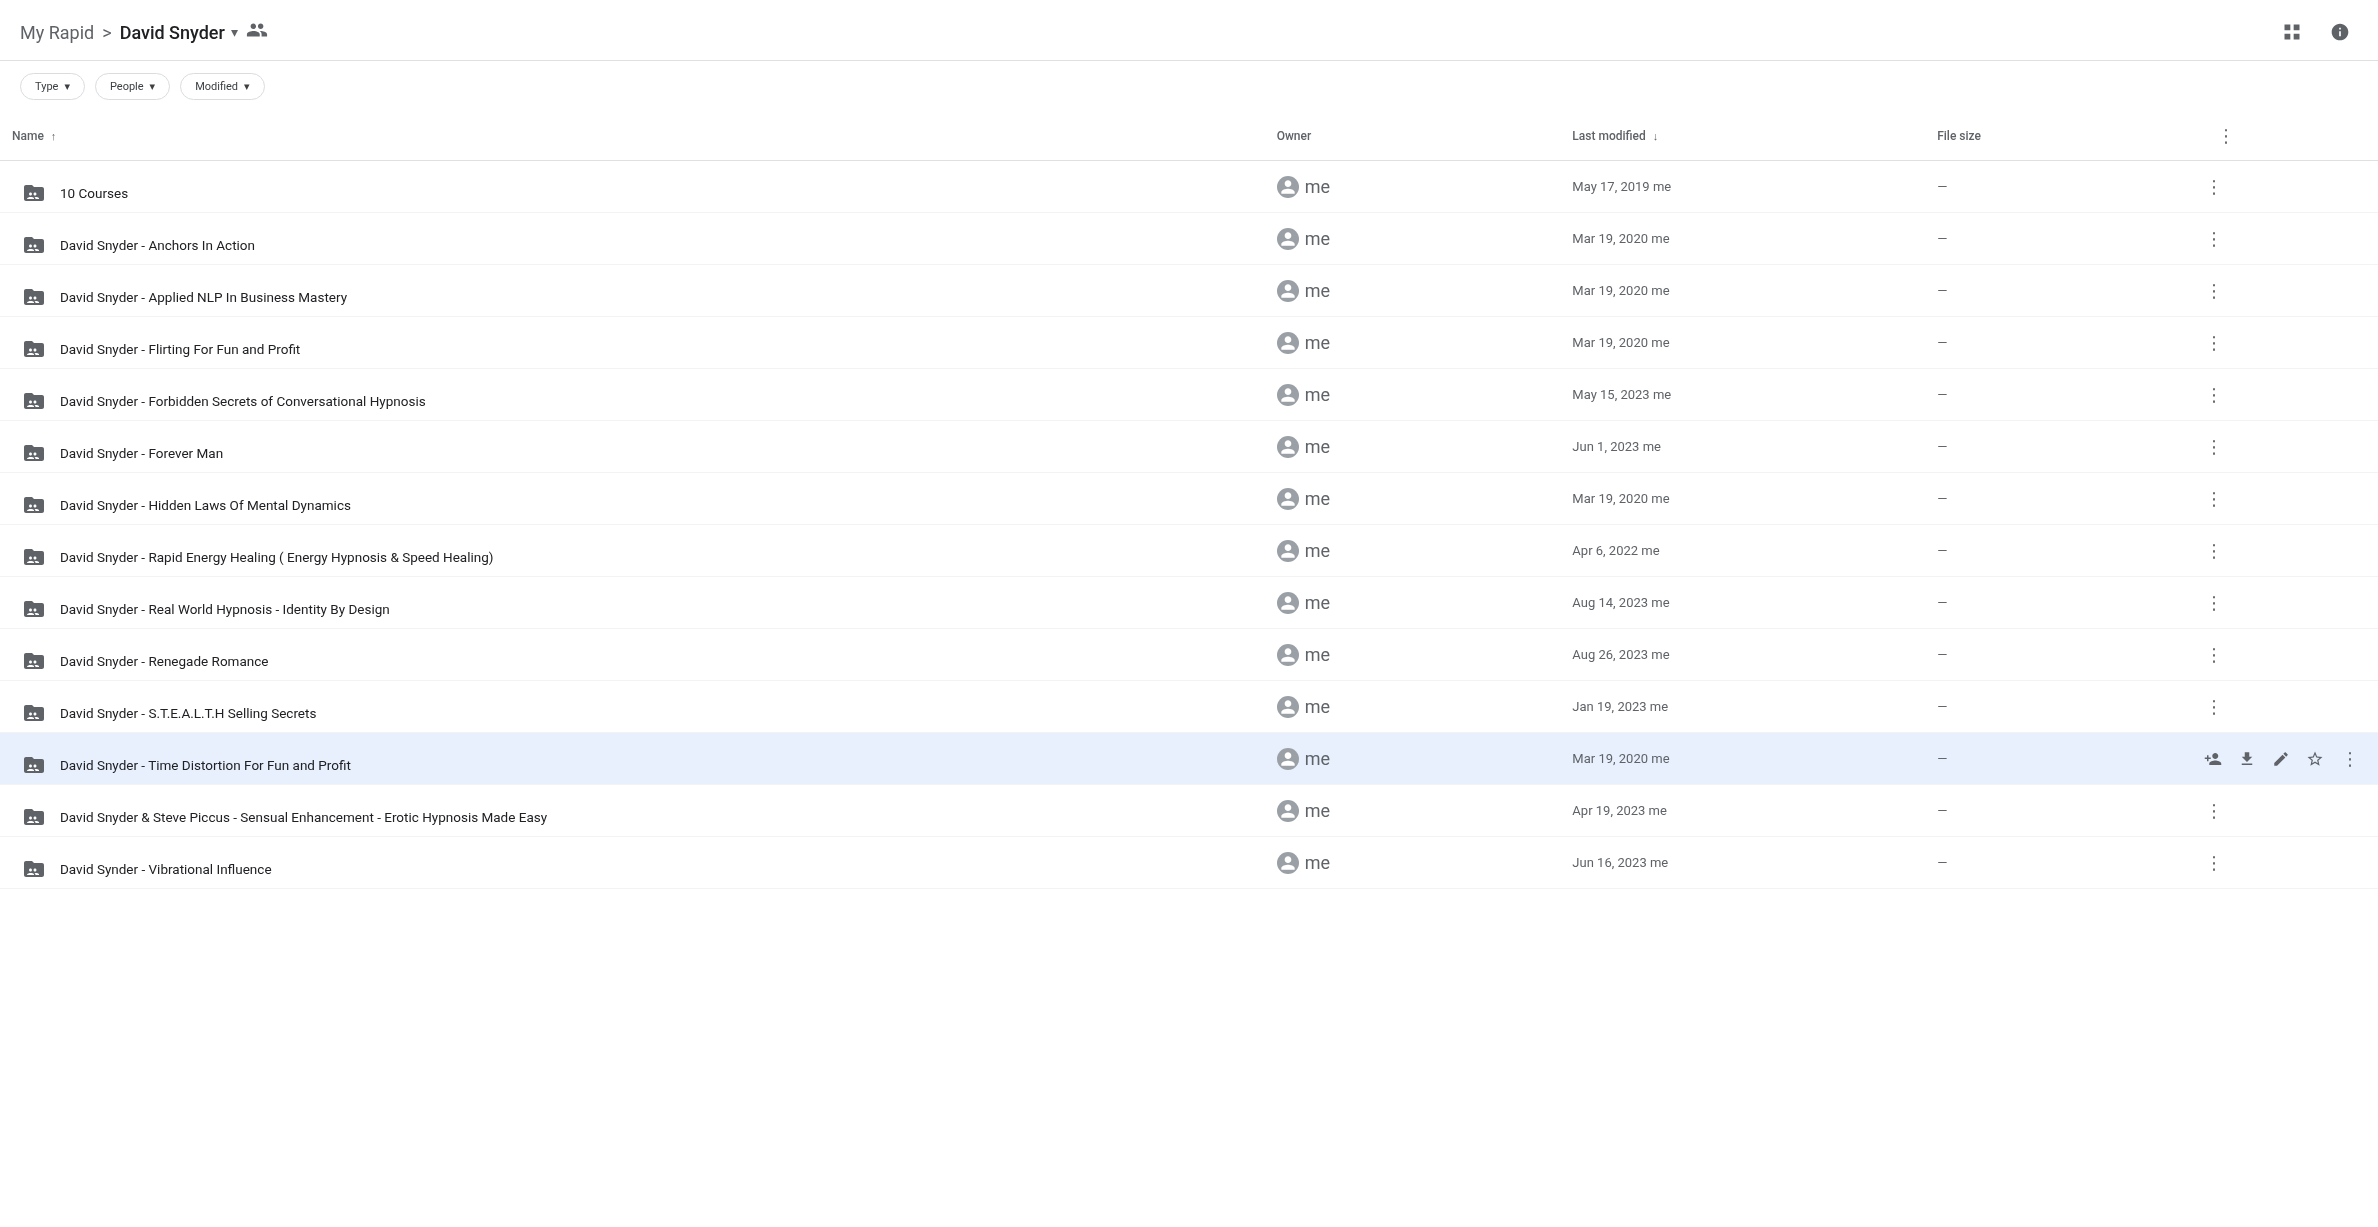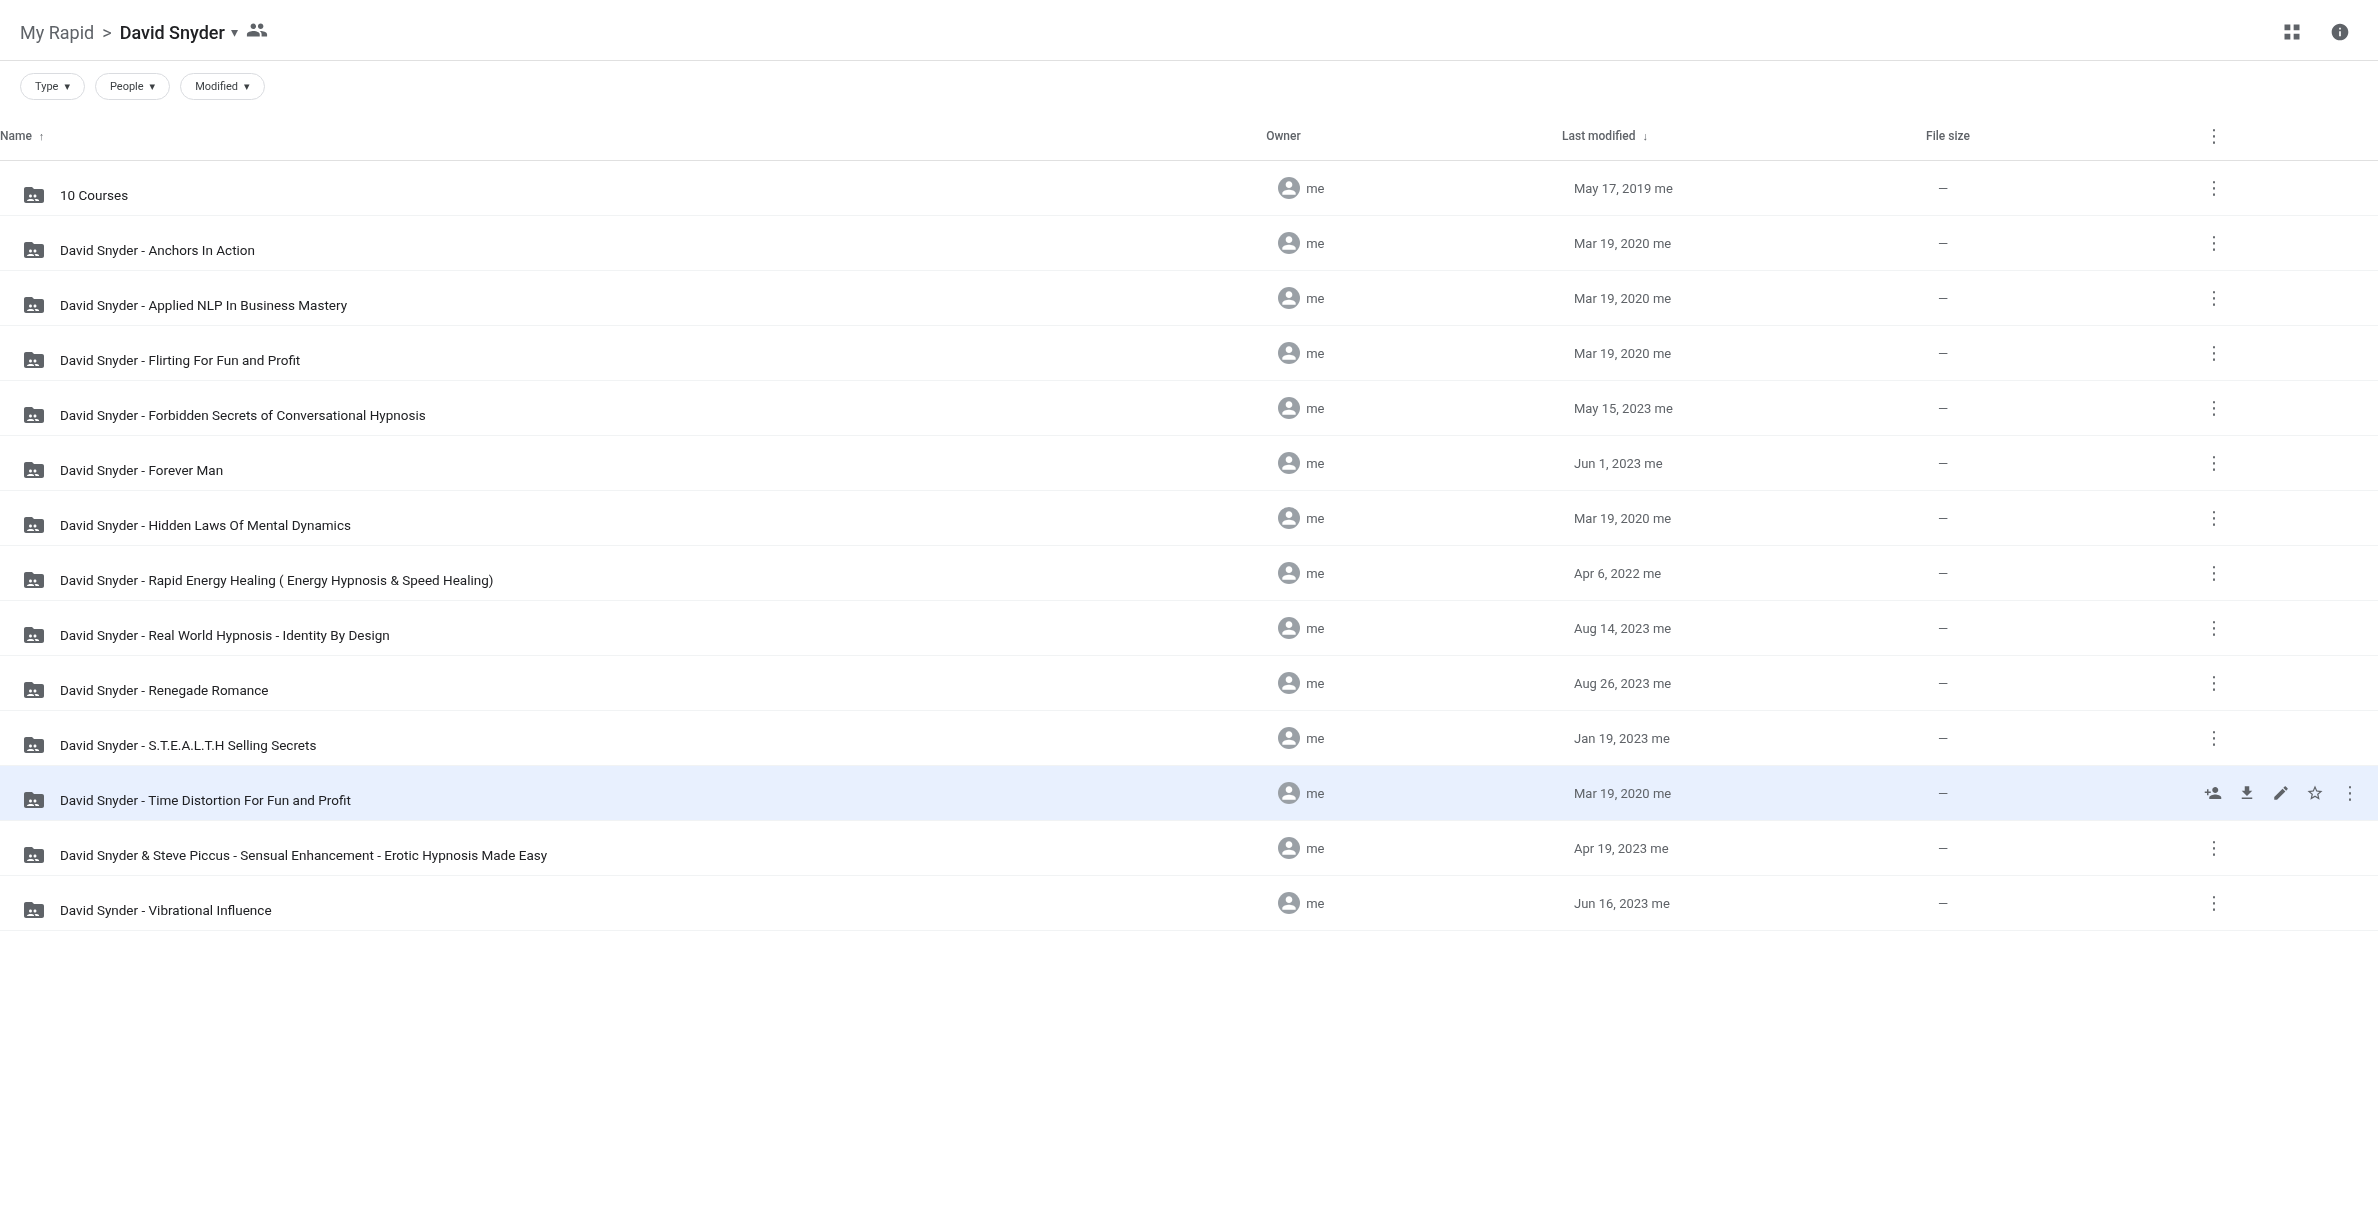--- a/index.html
+++ b/index.html
@@ -88,21 +88,21 @@
 
     
     .file-table {
       width: 100%;
       border-collapse: collapse;
     }
     .file-table thead tr {
       border-bottom: 1px solid #e0e0e0;
     }
     .file-table th {
-      padding: 8px 0;
+      padding: 8px 12px;
       text-align: left;
       font-size: 12px;
       font-weight: 500;
       color: #5f6368;
       white-space: nowrap;
     }
     .th-name {
       padding-left: 20px;
       width: 55%;
     }
@@ -138,21 +138,21 @@
     .folder-svg {
       width: 24px;
       height: 24px;
     }
     .file-name {
       font-size: 13.5px;
       color: #202124;
       white-space: nowrap;
     }
 
-    .td-owner { padding: 16px 12px; color: #5f6368; font-size: 13px; }
+    .td-owner { padding: 0 12px; color: #5f6368; font-size: 18px; }
     .td-modified { padding: 0 12px; color: #5f6368; font-size: 13px; }
     .td-size { padding: 0 12px; color: #5f6368; font-size: 13px; }
     .td-actions { padding: 0 12px 0 0; text-align: right; }
 
     .owner-cell {
       display: flex;
       align-items: center;
       gap: 6px;
     }
     .avatar-icon {

